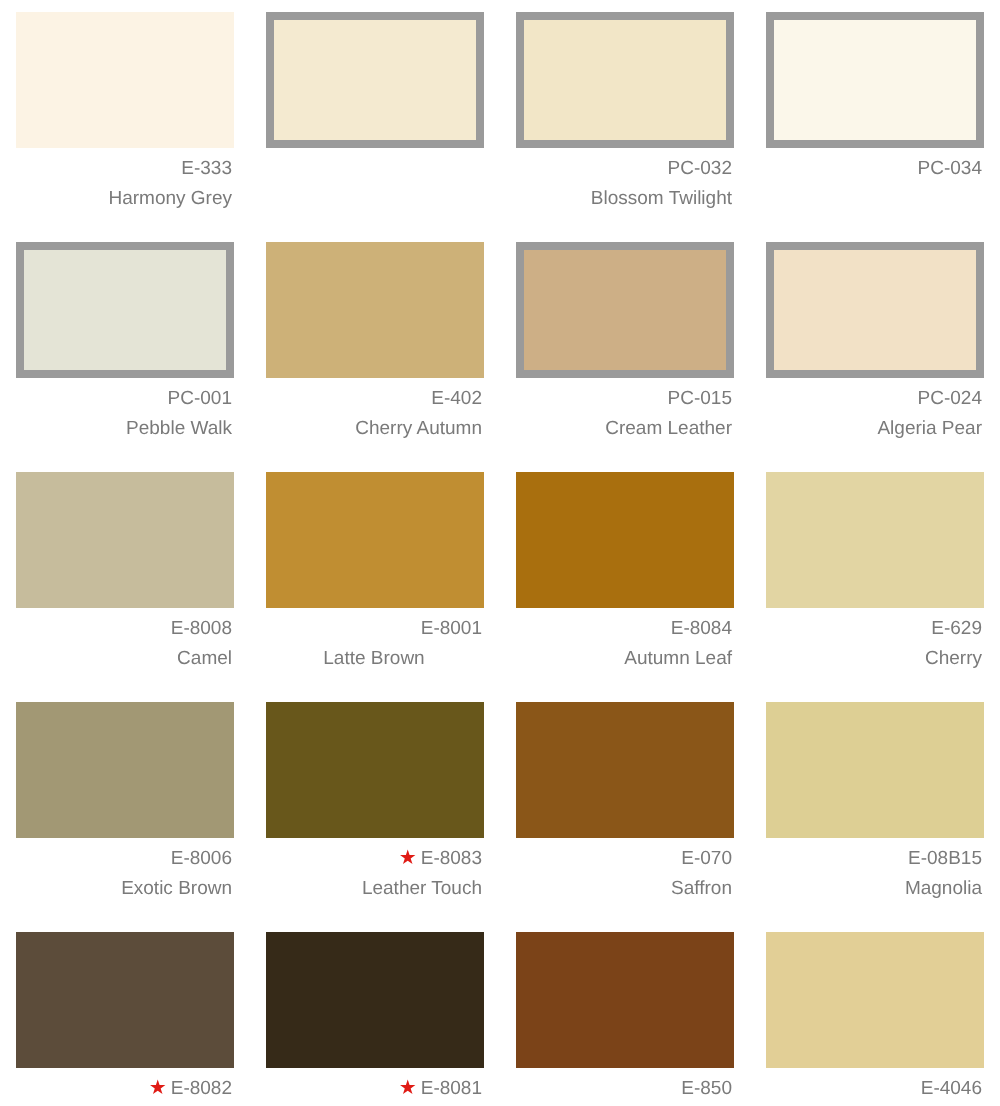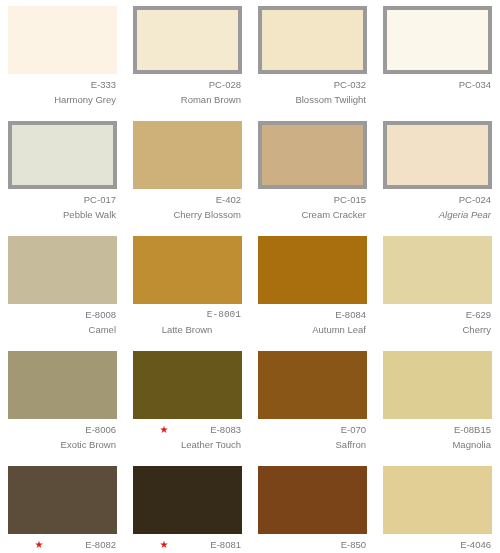--- a/index.html
+++ b/index.html
@@ -58,94 +58,89 @@
   }
   .star-icon {
     color: #e01b15;
     font-size: 10px;
     margin-right: 2px;
     line-height: 1;
     display: inline-block;
   }
   .swatch-code {
     display: inline;
-    margin-left: 40px;
   }
 </style>
 </head>
 <body>
 
 <div id="palette-grid">
     <div class="swatch-cell">
       <div class="swatch-chip" style="background: rgb(252, 243, 228);"></div>
       <div class="swatch-meta">
         <span class="swatch-code-line" style="color: rgb(122, 122, 122);"><span class="swatch-code">E-333</span></span>
         <span class="swatch-name" style="color: rgb(122, 122, 122);">Harmony Grey</span>
       </div>
     </div>
     <div class="swatch-cell">
       <div class="swatch-chip bordered" style="background: rgb(244, 234, 208); border-color: rgb(154, 154, 154);"></div>
-      <div class="swatch-meta">
-        <span class="swatch-code-line" style="color: rgb(122, 122, 122);"><span class="swatch-code">PC-028</span></span>
-        <span class="swatch-name" style="color: rgb(122, 122, 122);">Roman Brown</span>
-      </div>
     </div>
     <div class="swatch-cell">
       <div class="swatch-chip bordered" style="background: rgb(242, 230, 199); border-color: rgb(154, 154, 154);"></div>
       <div class="swatch-meta">
         <span class="swatch-code-line" style="color: rgb(122, 122, 122);"><span class="swatch-code">PC-032</span></span>
         <span class="swatch-name" style="color: rgb(122, 122, 122);">Blossom Twilight</span>
       </div>
     </div>
     <div class="swatch-cell">
       <div class="swatch-chip bordered" style="background: rgb(251, 247, 234); border-color: rgb(154, 154, 154);"></div>
       <div class="swatch-meta">
         <span class="swatch-code-line" style="color: rgb(122, 122, 122);"><span class="swatch-code">PC-034</span></span>
         <span class="swatch-name" style="color: rgb(122, 122, 122); margin-top: 28px;">Soft Sand</span>
       </div>
     </div>
     <div class="swatch-cell">
       <div class="swatch-chip bordered" style="background: rgb(228, 228, 214); border-color: rgb(154, 154, 154);"></div>
       <div class="swatch-meta">
-        <span class="swatch-code-line" style="color: rgb(122, 122, 122);"><span class="swatch-code">PC-017</span></span>
+        <span class="swatch-code-line" style="color: rgb(122, 122, 122);"><span class="swatch-code">PC-001</span></span>
         <span class="swatch-name" style="color: rgb(122, 122, 122);">Pebble Walk</span>
       </div>
     </div>
     <div class="swatch-cell">
       <div class="swatch-chip" style="background: rgb(205, 177, 120);"></div>
       <div class="swatch-meta">
         <span class="swatch-code-line" style="color: rgb(122, 122, 122);"><span class="swatch-code">E-402</span></span>
-        <span class="swatch-name" style="color: rgb(122, 122, 122);">Cherry Blossom</span>
+        <span class="swatch-name" style="color: rgb(122, 122, 122);">Cherry Autumn</span>
       </div>
     </div>
     <div class="swatch-cell">
       <div class="swatch-chip bordered" style="background: rgb(205, 175, 134); border-color: rgb(154, 154, 154);"></div>
       <div class="swatch-meta">
         <span class="swatch-code-line" style="color: rgb(122, 122, 122);"><span class="swatch-code">PC-015</span></span>
-        <span class="swatch-name" style="color: rgb(122, 122, 122);">Cream Cracker</span>
+        <span class="swatch-name" style="color: rgb(122, 122, 122);">Cream Leather</span>
       </div>
     </div>
     <div class="swatch-cell">
       <div class="swatch-chip bordered" style="background: rgb(242, 225, 198); border-color: rgb(154, 154, 154);"></div>
       <div class="swatch-meta">
         <span class="swatch-code-line" style="color: rgb(122, 122, 122);"><span class="swatch-code">PC-024</span></span>
-        <span class="swatch-name" style="color: rgb(122, 122, 122); font-style: italic;">Algeria Pear</span>
+        <span class="swatch-name" style="color: rgb(122, 122, 122);">Algeria Pear</span>
       </div>
     </div>
     <div class="swatch-cell">
       <div class="swatch-chip" style="background: rgb(198, 188, 156);"></div>
       <div class="swatch-meta">
         <span class="swatch-code-line" style="color: rgb(122, 122, 122);"><span class="swatch-code">E-8008</span></span>
         <span class="swatch-name" style="color: rgb(122, 122, 122);">Camel</span>
       </div>
     </div>
     <div class="swatch-cell">
       <div class="swatch-chip" style="background: rgb(192, 142, 50);"></div>
       <div class="swatch-meta">
-        <span class="swatch-code-line" style="color: rgb(122, 122, 122); font-family: Liberation Mono, monospace;"><span class="swatch-code">E-8001</span></span>
+        <span class="swatch-code-line" style="color: rgb(122, 122, 122);"><span class="swatch-code">E-8001</span></span>
         <span class="swatch-name" style="color: rgb(122, 122, 122); text-align: center;">Latte Brown</span>
       </div>
     </div>
     <div class="swatch-cell">
       <div class="swatch-chip" style="background: rgb(169, 111, 14);"></div>
       <div class="swatch-meta">
         <span class="swatch-code-line" style="color: rgb(122, 122, 122);"><span class="swatch-code">E-8084</span></span>
         <span class="swatch-name" style="color: rgb(122, 122, 122);">Autumn Leaf</span>
       </div>
     </div>

